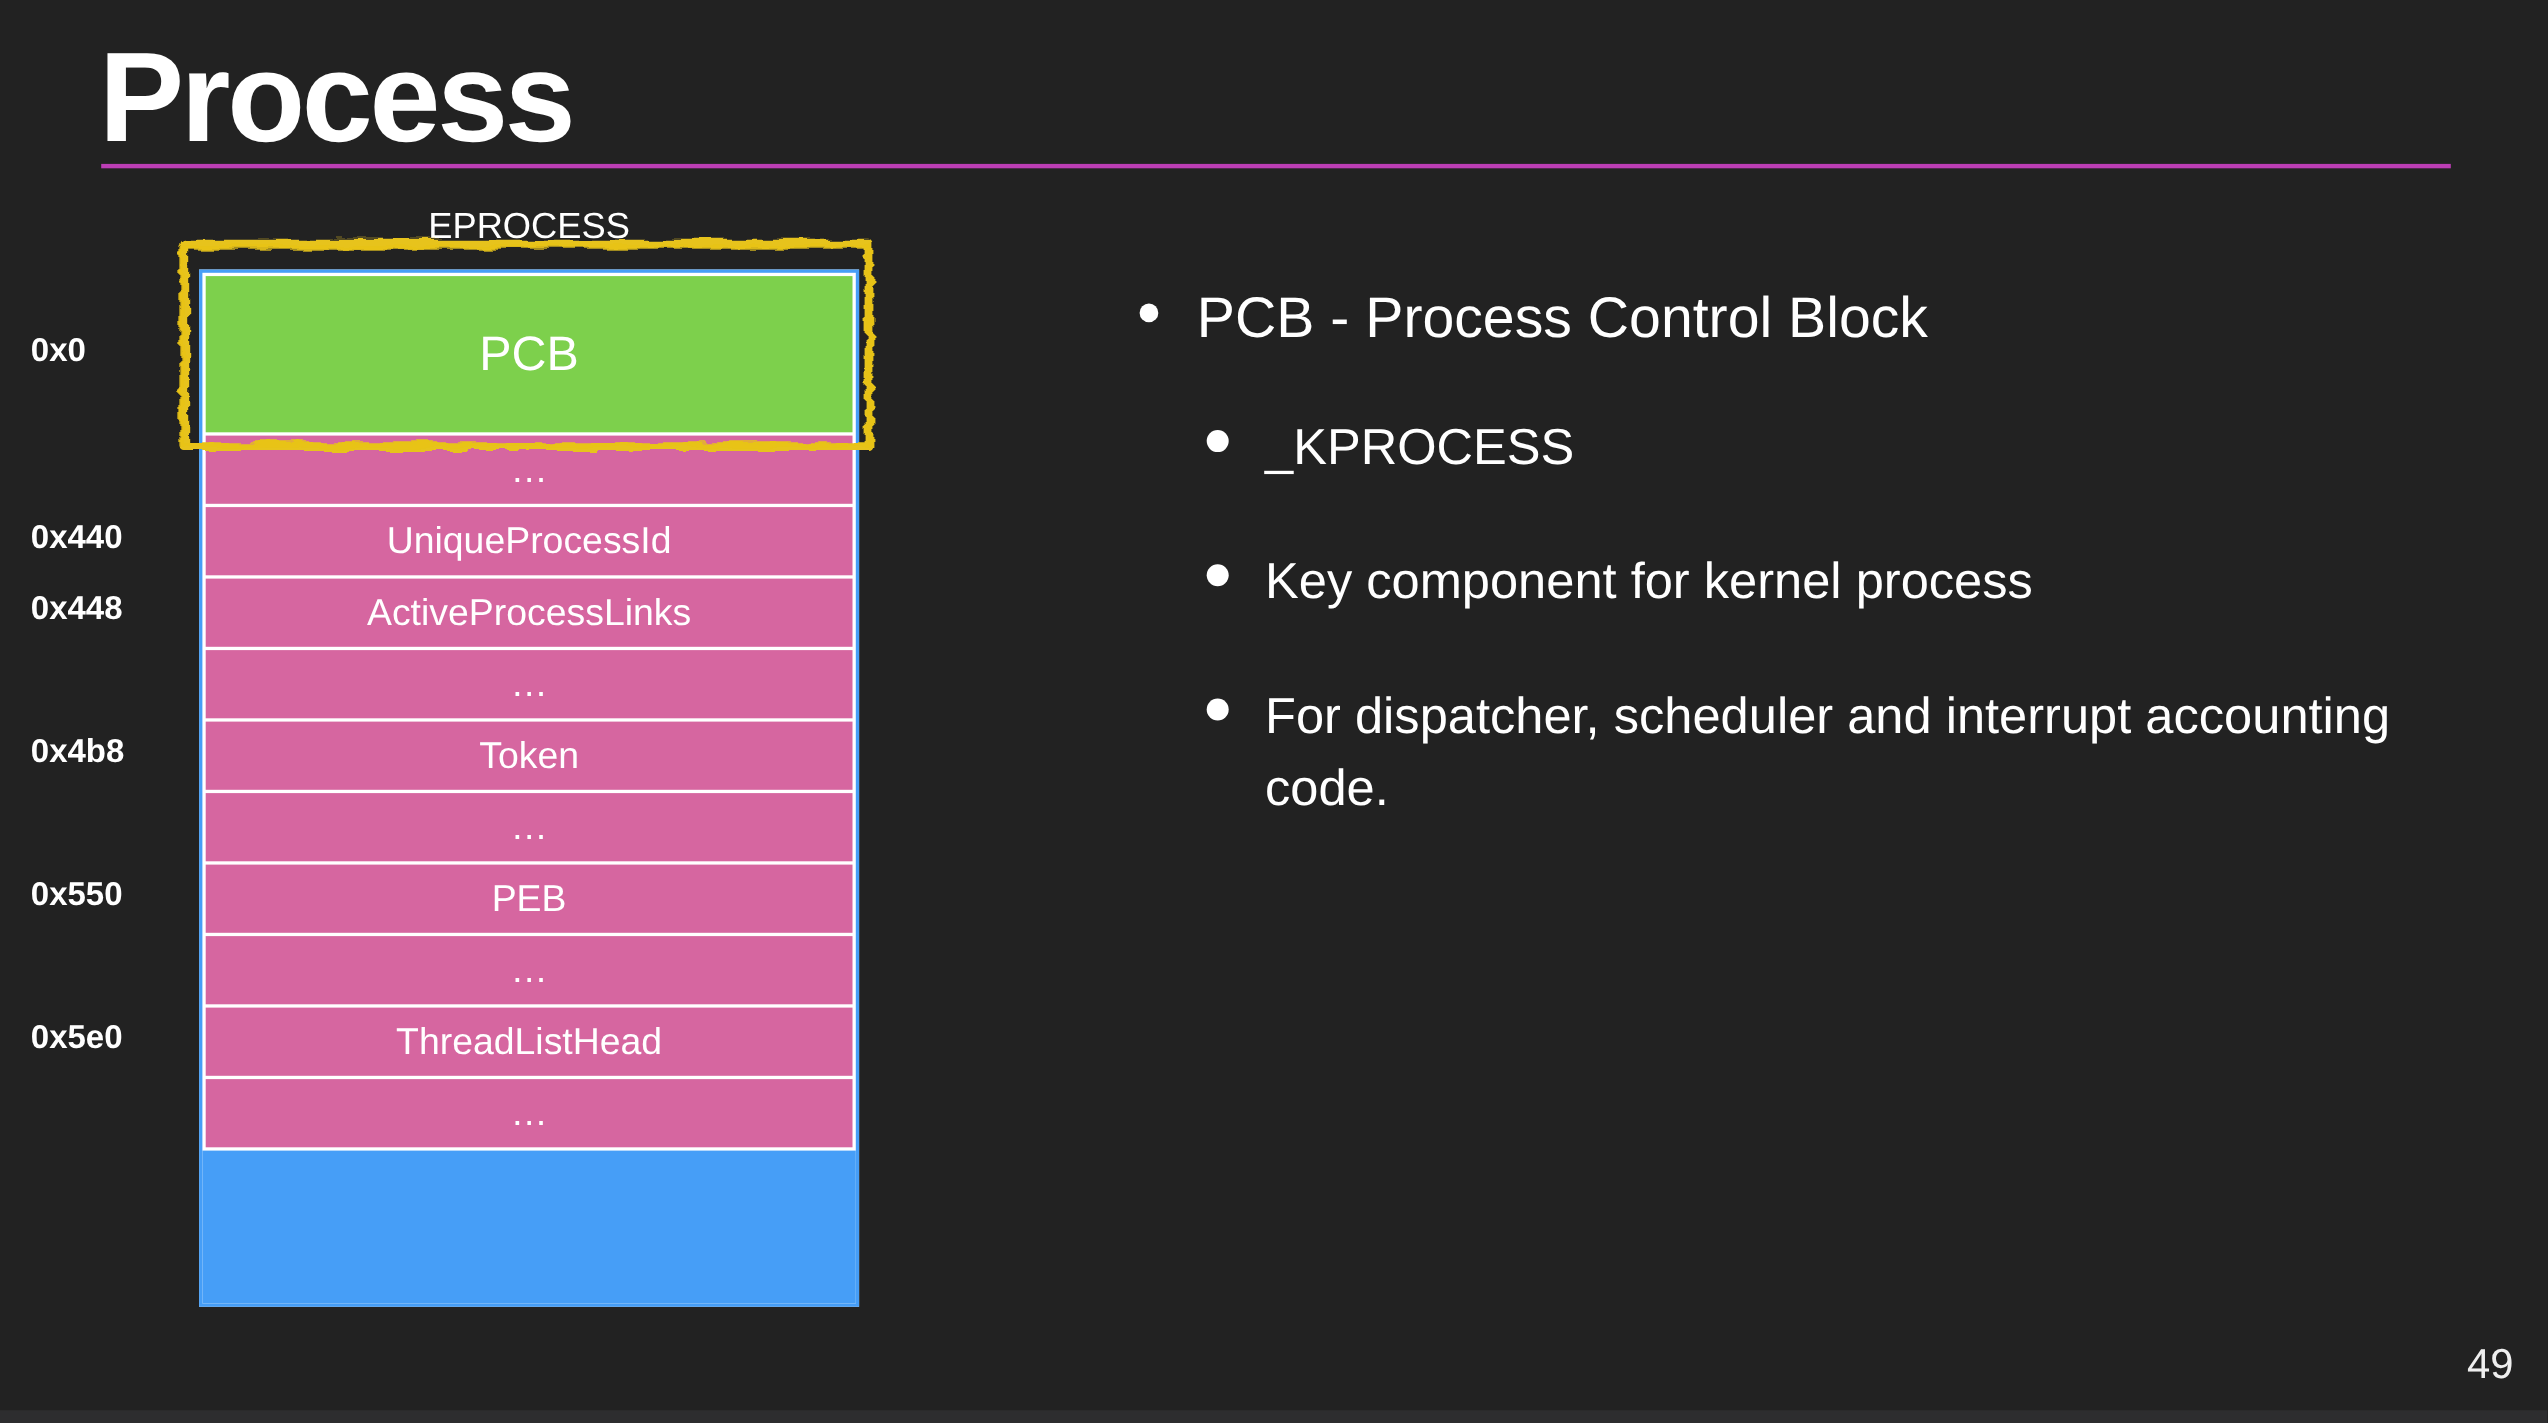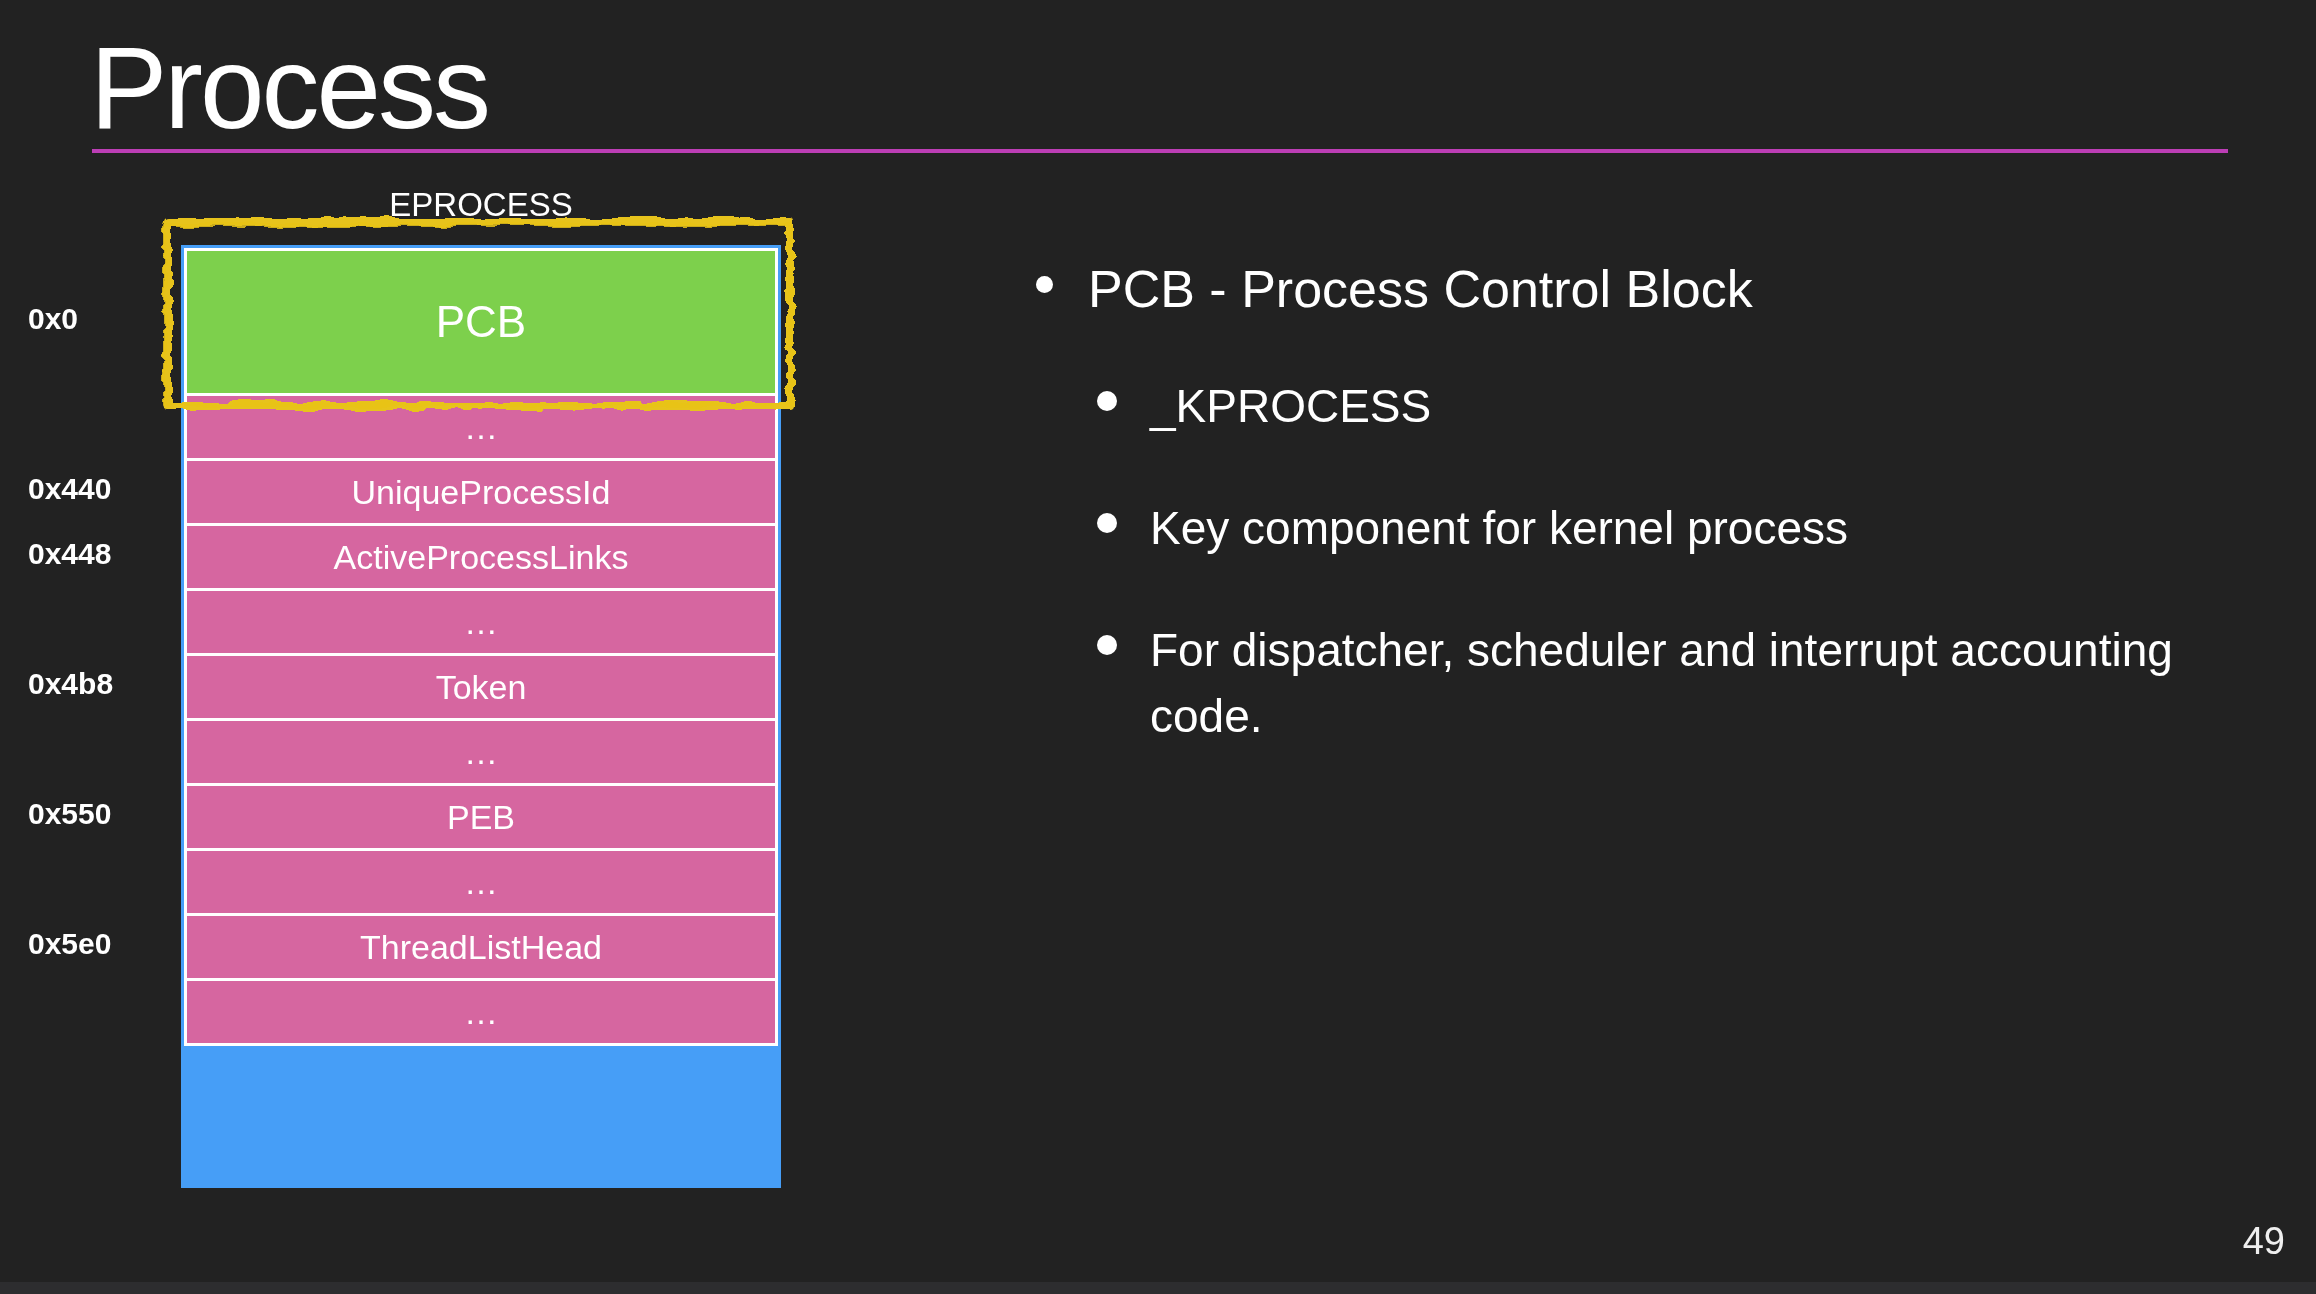--- a/index.html
+++ b/index.html
@@ -8,21 +8,21 @@
     background:var(--background,#222);
     font-family:"Liberation Sans","DejaVu Sans",sans-serif;
     color:var(--text,#fff);
     overflow:hidden;position:relative;
   }
   .slide{position:absolute;inset:0;}
 
   
   .title{
     position:absolute;left:90px;top:30px;
-    font-size:116px;line-height:116px;font-weight:400;
+    font-size:116px;line-height:116px;font-weight:700;
     letter-spacing:-3px;color:var(--text,#fff);
   }
   .accent-line{
     position:absolute;left:92px;top:149px;width:2136px;height:4px;
     background:var(--accent_line,#bc3eb5);
   }
 
   
   .diagram-heading{
     position:absolute;left:181px;top:186px;width:600px;

